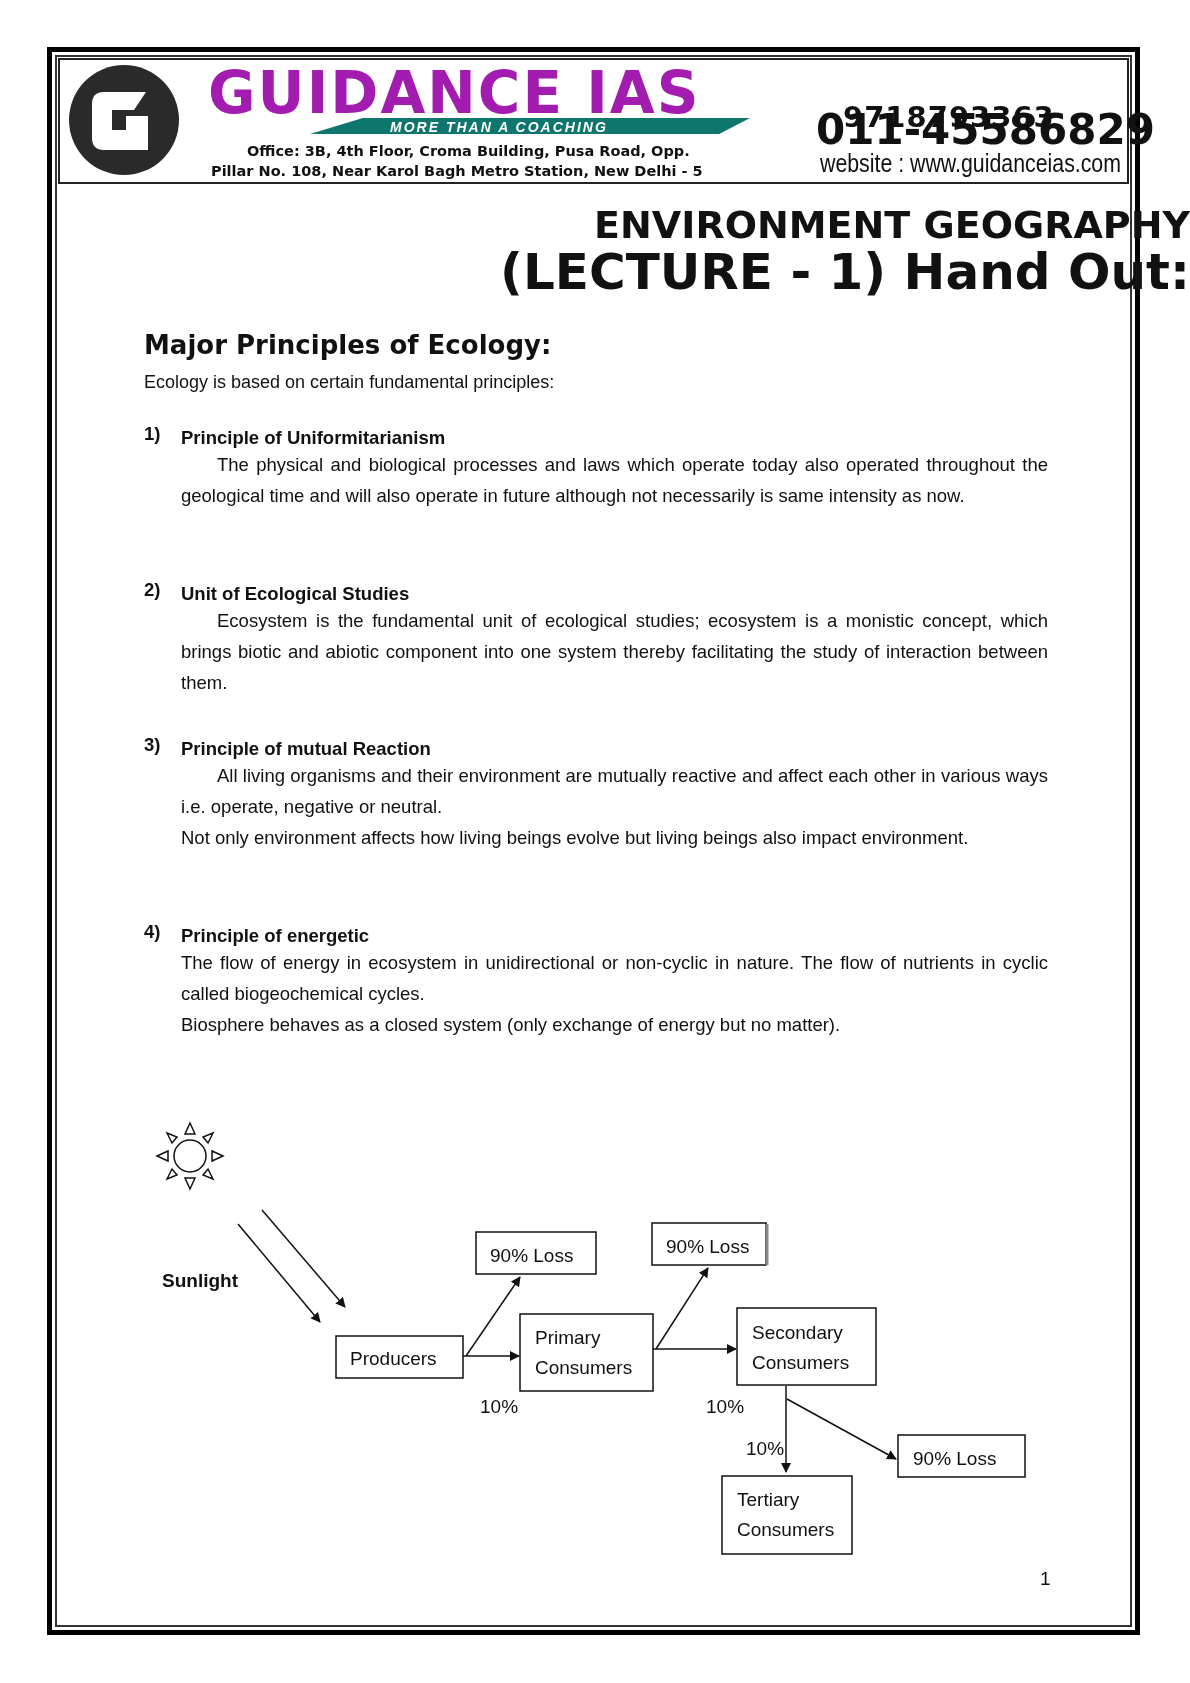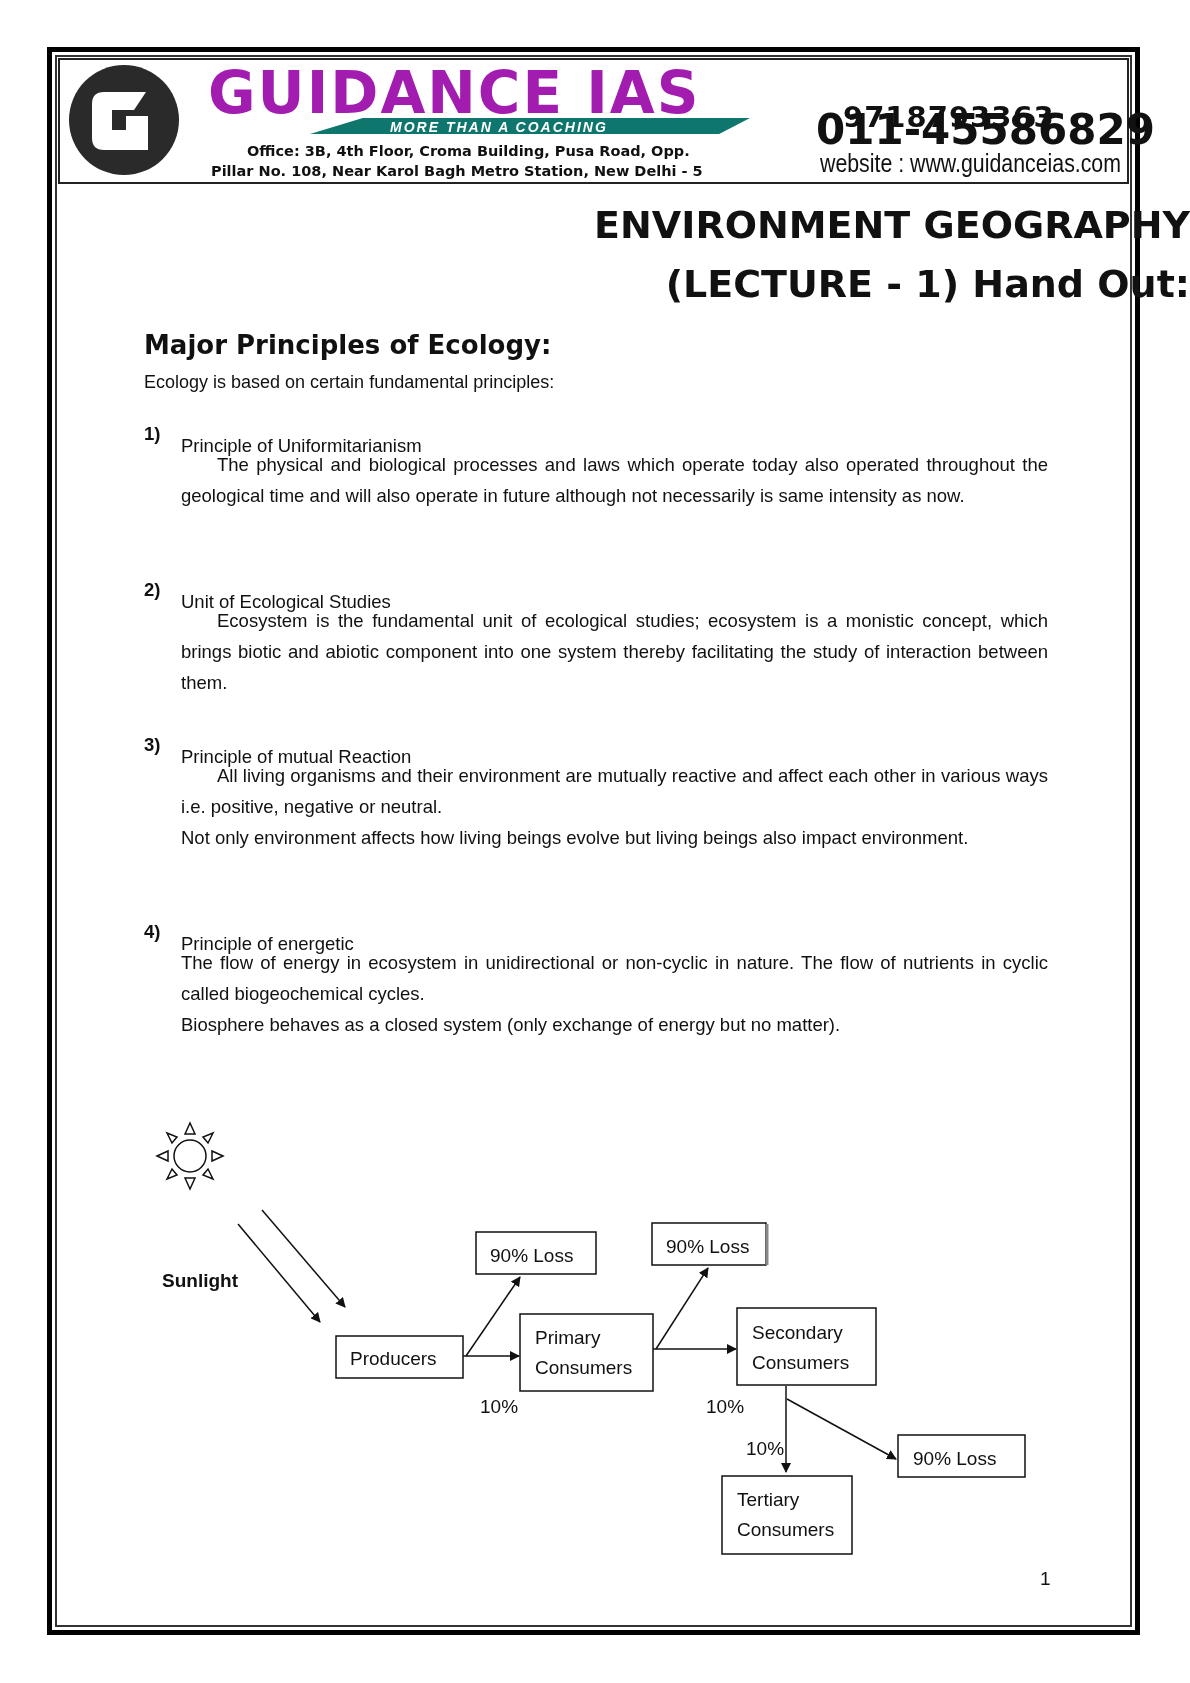--- a/index.html
+++ b/index.html
@@ -24,27 +24,27 @@
   .office2 { left: 211px; top: 163px; }
   .phone1, .phone2 { position: absolute; font-family: "DejaVu Sans", sans-serif; font-weight: 900;
                      color: #111; line-height: 1; }
   .phone1 { left: 816px; top: 62px; font-size: 42px; margin-top: 47px; }
   .phone2 { left: 843px; top: 103px; font-size: 29px; letter-spacing: 1px; }
   .website { position: absolute; left: 820px; top: 148px; font-size: 26px; color: #111;
              transform: scaleX(0.82); transform-origin: left; white-space: nowrap; }
   .title1, .title2 { position: absolute; left: 0; width: 1190px; text-align: right;
                      font-weight: 900; font-family: "DejaVu Sans", sans-serif; color: #111; }
   .title1 { top: 203px; font-size: 38px; }
-  .title2 { top: 262px; font-size: 38px; }
+  .title2 { top: 243px; font-size: 50px; }
   .section-heading { position: absolute; left: 144px; top: 330px; font-size: 26px; font-weight: 900;
                      font-family: "DejaVu Sans", sans-serif; }
   .intro { position: absolute; left: 144px; top: 372px; font-size: 18px; }
   .principle { position: absolute; left: 144px; width: 900px; font-size: 18.5px; line-height: 31px; }
   .principle .num { position: absolute; left: 0; top: 0; font-weight: bold; }
-  .principle .ttl { position: absolute; left: 37px; top: 12px; font-weight: normal; }
+  .principle .ttl { position: absolute; left: 37px; top: 4px; font-weight: bold; }
   .principle .body { position: absolute; left: 37px; top: 31px; width: 867px; text-align: justify; }
   .principle .body p { margin: 0; }
   .principle .body p.indent { text-indent: 36px; }
   .diagram-svg { position: absolute; left: 0; top: 1100px; }
   .diagram-svg text { font-family: "Liberation Sans", sans-serif; font-size: 19px; fill: #111; }
   .page-num { position: absolute; left: 1040px; top: 1568px; font-size: 19px; }
 </style>
 </head>
 <body>
 
@@ -85,21 +85,21 @@
   <span class="ttl">Unit of Ecological Studies</span>
   <div class="body">
     <p class="indent">Ecosystem is the fundamental unit of ecological studies; ecosystem is a monistic concept, which brings biotic and abiotic component into one system thereby facilitating the study of interaction between them.</p>
   </div>
 </div>
 
 <div class="principle" style="top:729px;">
   <span class="num">3)</span>
   <span class="ttl">Principle of mutual Reaction</span>
   <div class="body">
-    <p class="indent">All living organisms and their environment are mutually reactive and affect each other in various ways i.e. positive, negative or neutral.</p>
+    <p class="indent">All living organisms and their environment are mutually reactive and affect each other in various ways i.e. operate, negative or neutral.</p>
     <p>Not only environment affects how living beings evolve but living beings also impact environment.</p>
   </div>
 </div>
 
 <div class="principle" style="top:916px;">
   <span class="num">4)</span>
   <span class="ttl">Principle of energetic</span>
   <div class="body" style="text-align:left;">
     <p style="text-align:justify;">The flow of energy in ecosystem in unidirectional or non-cyclic in nature. The flow of nutrients in cyclic called biogeochemical cycles.</p>
     <p>Biosphere behaves as a closed system (only exchange of energy but no matter).</p>

